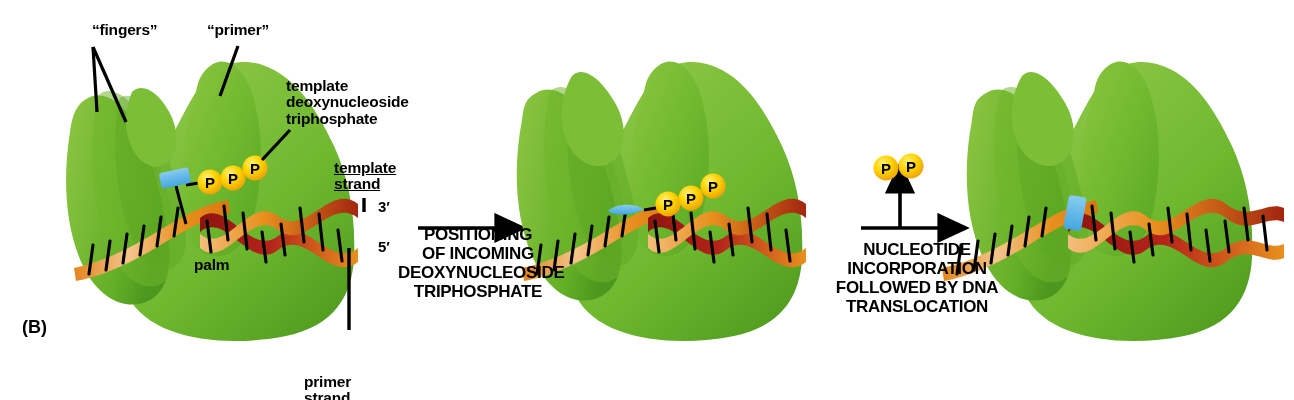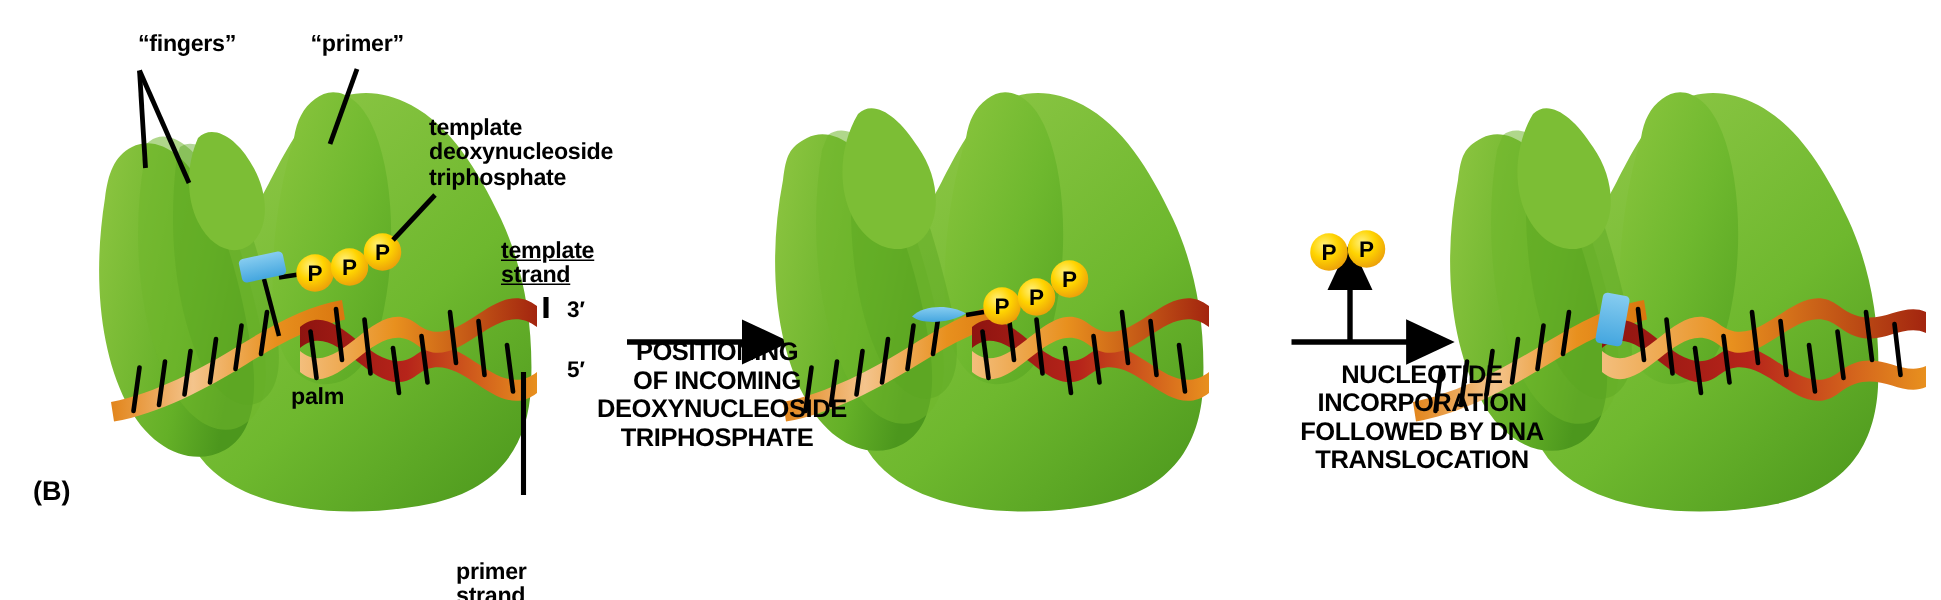--- a/index.html
+++ b/index.html
@@ -295,18 +295,18 @@
 
   <div class="lbl lbl-sm" style="left:194px;top:257px;">palm</div>
 
   <div class="lbl panel-tag" style="left:22px;top:318px;">(B)</div>
 
   <div class="lbl lbl-step" style="left:398px;top:225px;width:160px;">POSITIONING
 OF INCOMING
 DEOXYNUCLEOSIDE
 TRIPHOSPHATE</div>
 
-  <div class="lbl lbl-step" style="left:833px;top:240px;width:168px;margin-left:31px;">NUCLEOTIDE
+  <div class="lbl lbl-step" style="left:833px;top:240px;width:168px;">NUCLEOTIDE
 INCORPORATION
 FOLLOWED BY DNA
 TRANSLOCATION</div>
 
 </div>
 
 </body></html>

